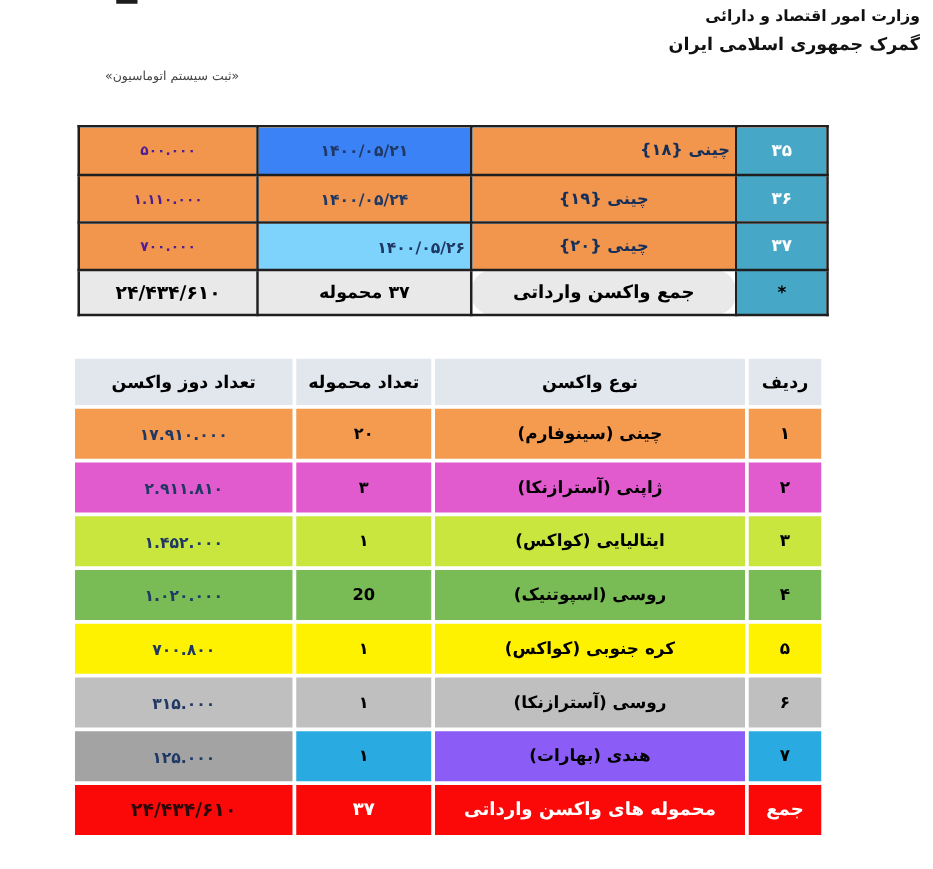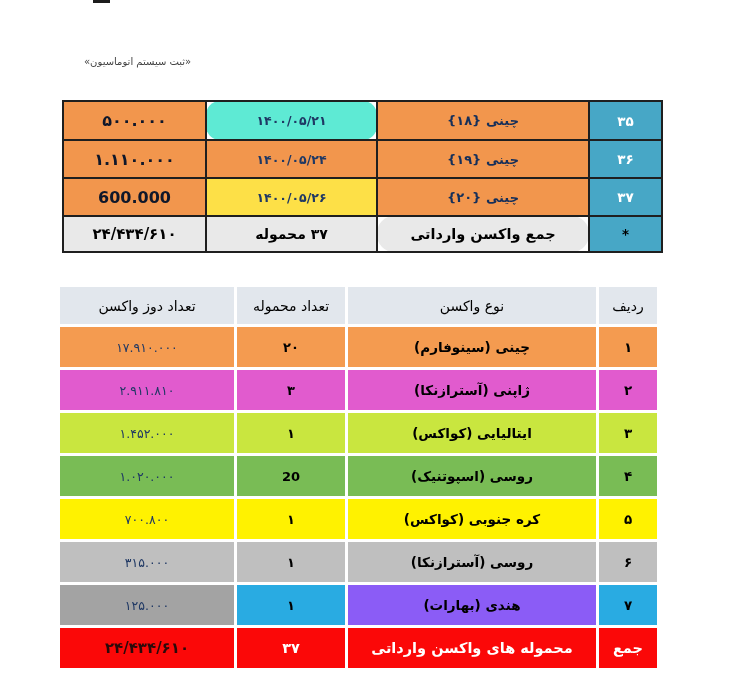--- a/index.html
+++ b/index.html
@@ -14,70 +14,74 @@
   .attach{position:absolute;top:7px;left:66px;direction:rtl;font-weight:bold;font-size:17px;}
   .autonote{position:absolute;top:56px;left:84px;direction:rtl;font-size:10px;color:#444;}
   .frag{position:absolute;top:0;left:93px;width:17px;height:3px;background:#1c1c1c;}
 
   
   .t1{position:absolute;top:100px;left:62px;border-collapse:collapse;direction:rtl;table-layout:fixed;}
   .t1 td{border:2px solid #1f1f1f;text-align:center;vertical-align:middle;padding:0 4px;overflow:hidden;}
   .t1 .idcell{color:#ffffff;font-weight:bold;font-size:13.5px;}
   .t1 .typecell{font-weight:bold;font-size:13px;color:#152f5a;}
   .t1 .datecell{font-weight:bold;font-size:12.5px;color:#1f3864;}
-  .t1 .dosecell{font-weight:bold;font-size:16px;color:#0f172a;}
+  .t1 .dosecell{font-weight:bold;font-size:11px;color:#4c1d95;}
   .t1 .sum td{color:#000;}
   .t1 .sum .label{font-size:14.5px;font-weight:bold;border-radius:17px;}
   .t1 .sum .ship{font-size:14px;font-weight:bold;}
   .t1 .sum .dose{font-size:15px;font-weight:bold;}
 
   
   .t2{position:absolute;top:284px;left:57px;border-collapse:separate;border-spacing:3px;direction:rtl;table-layout:fixed;}
   .t2 td,.t2 th{text-align:center;vertical-align:middle;padding:0 4px;overflow:hidden;}
-  .t2 th{font-size:14px;font-weight:normal;color:#000;}
+  .t2 th{font-size:14px;font-weight:bold;color:#000;}
   .t2 .name{font-size:13.5px;font-weight:bold;color:#000;}
   .t2 .cnt{font-size:13px;font-weight:bold;color:#000;}
-  .t2 .dose{font-size:12.5px;font-weight:normal;color:#1f3864;}
+  .t2 .dose{font-size:12.5px;font-weight:bold;color:#1f3864;}
   .t2 .rid{font-size:13.5px;font-weight:bold;color:#000;}
   .t2 .total .rid,.t2 .total .name,.t2 .total .cnt{color:#ffffff;font-size:14.5px;font-weight:bold;}
   .t2 .total .dose{color:#2a0a0a;font-size:15px;font-weight:bold;}
 </style>
 </head>
 <body>
 
 <div class="page">
 
+  <div class="org">
+    <div class="l1">وزارت امور اقتصاد و دارائی</div>
+    <div class="l2">گمرک جمهوری اسلامی ایران</div>
+  </div>
   <div class="autonote">«ثبت سیستم اتوماسیون»</div>
   <div class="frag"></div>
 
   <table class="t1">
     <colgroup>
         <col style="width:73px">
         <col style="width:212px">
         <col style="width:171px">
         <col style="width:143px">
       </colgroup>
     <tbody>
         <tr style="height:39px">
       <td class="idcell" style="background: rgb(71, 167, 198);">۳۵</td>
-      <td class="typecell" style="background: rgb(242, 150, 77);">چینی {۱۸}</td>
-      <td class="datecell" style="background: #5eead4; border-radius: 14px;">۱۴۰۰/۰۵/۲۱</td>
+      <td class="typecell" style="background: rgb(242, 150, 77); text-align: right;">چینی {۱۸}</td>
+      <td class="datecell" style="background: #3b82f6;">۱۴۰۰/۰۵/۲۱</td>
       <td class="dosecell" style="background: rgb(242, 150, 77);">۵۰۰.۰۰۰</td>
     </tr>
     <tr style="height:38px">
       <td class="idcell" style="background: rgb(71, 167, 198);">۳۶</td>
       <td class="typecell" style="background: rgb(242, 150, 77);">چینی {۱۹}</td>
       <td class="datecell" style="background: rgb(242, 150, 77);">۱۴۰۰/۰۵/۲۴</td>
       <td class="dosecell" style="background: rgb(242, 150, 77);">۱.۱۱۰.۰۰۰</td>
     </tr>
     <tr style="height:38px">
       <td class="idcell" style="background: rgb(71, 167, 198);">۳۷</td>
       <td class="typecell" style="background: rgb(242, 150, 77);">چینی {۲۰}</td>
-      <td class="datecell" style="background: #fde047;">۱۴۰۰/۰۵/۲۶</td>
-      <td class="dosecell" style="background: rgb(242, 150, 77);">600.000</td>
+      <td class="datecell" style="background: #7dd3fc; text-align: right;">۱۴۰۰/۰۵/۲۶</td>
+      <td class="dosecell" style="background: rgb(242, 150, 77);">۷۰۰.۰۰۰</td>
     </tr>
     <tr class="sum" style="height:36px">
       <td class="idcell" style="background: rgb(71, 167, 198);">*</td>
       <td class="label" style="background: rgb(233, 233, 233);">جمع واکسن وارداتی</td>
       <td class="ship" style="background: rgb(233, 233, 233);">۳۷ محموله</td>
       <td class="dose" style="background: rgb(233, 233, 233);">۲۴/۴۳۴/۶۱۰</td>
     </tr>
   </tbody>
     </table>
 

